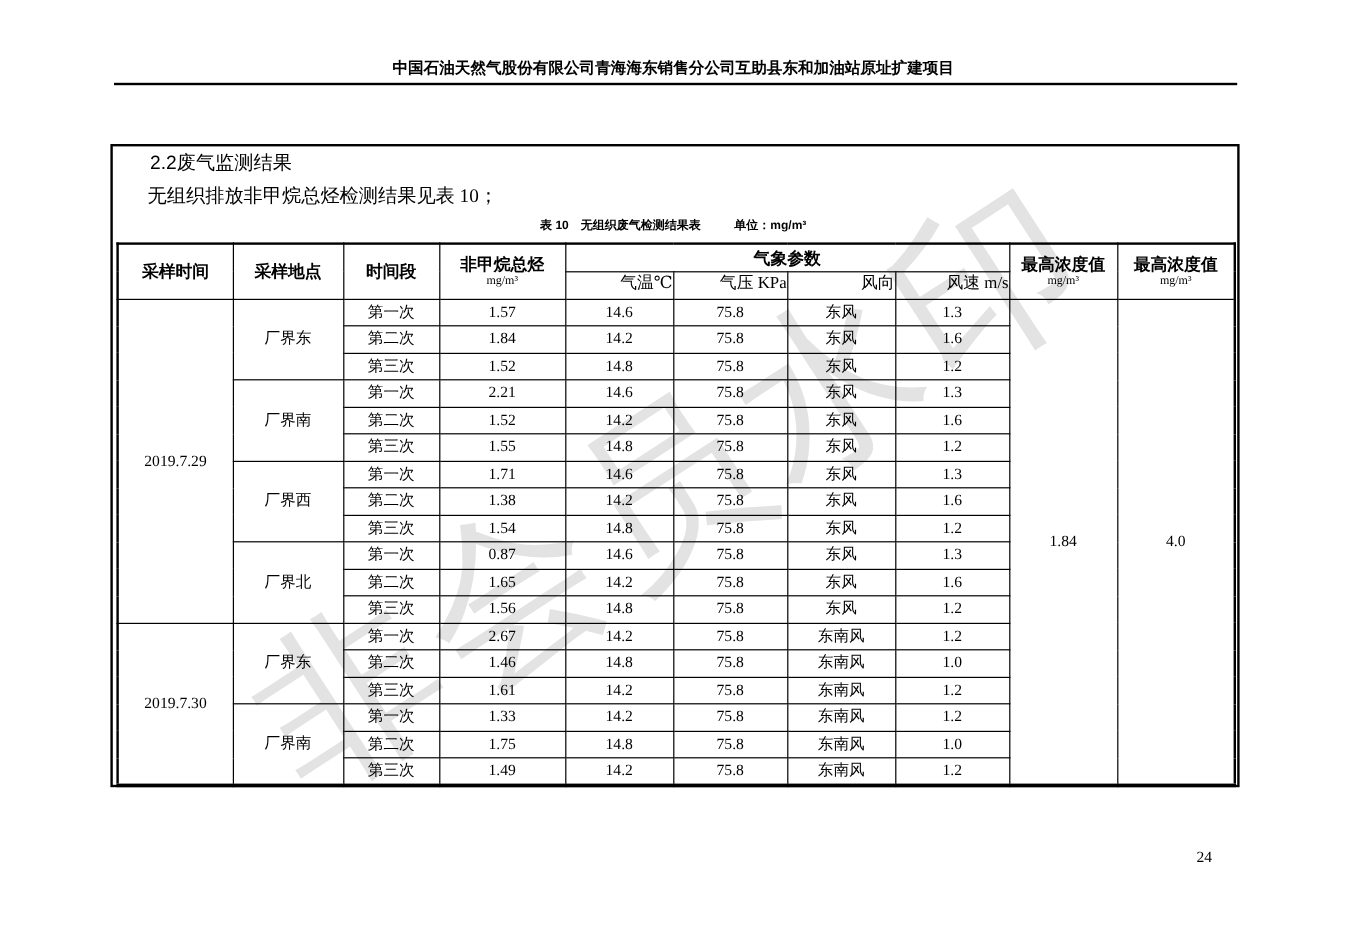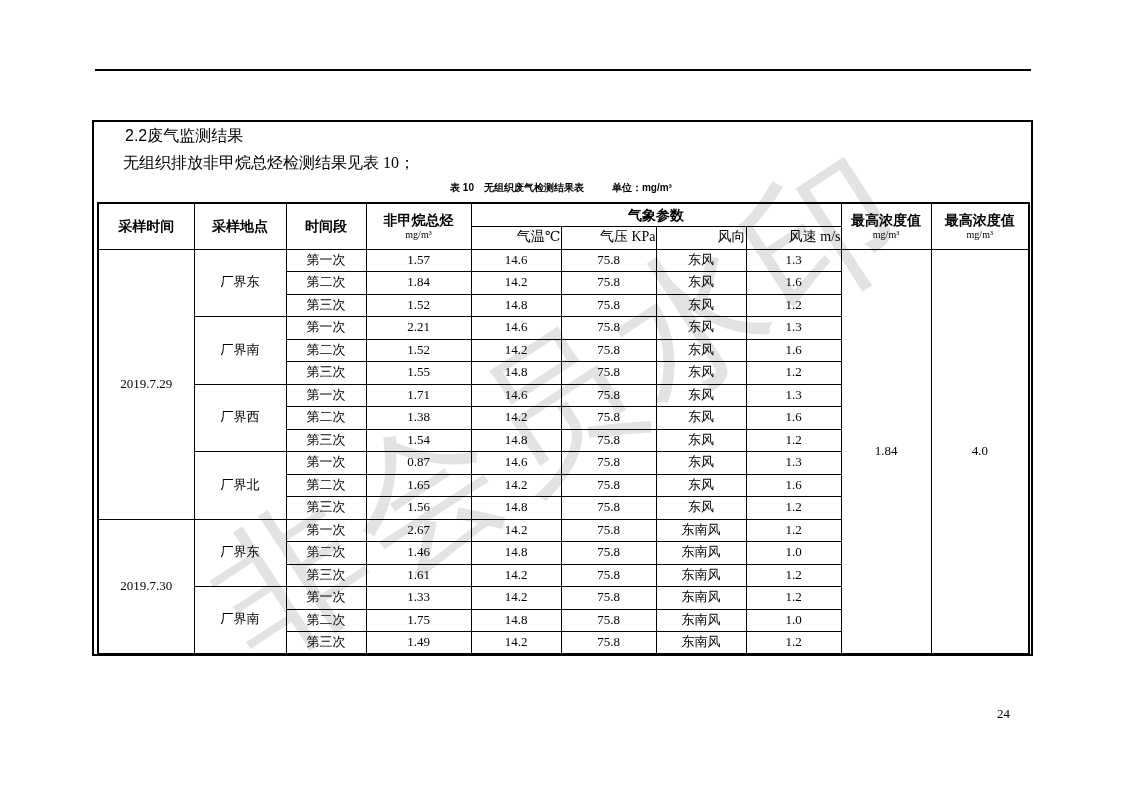--- a/index.html
+++ b/index.html
@@ -44,20 +44,21 @@
   table.monitoring td { font-family:"Liberation Serif","DejaVu Serif",serif; }
 
   .page-number { position:absolute; top:706px; left:0; width:1010px; text-align:right;
                  font-size:13px; z-index:2; }
 </style>
 </head>
 <body>
 
 <div class="page">
 
+  <div class="header-title">中国石油天然气股份有限公司青海海东销售分公司互助县东和加油站原址扩建项目</div>
   <div class="header-rule"></div>
 
   <div class="watermark" style="color: rgb(227, 227, 227);">非会员水印</div>
 
   <div class="content-frame"></div>
 
   <div class="section-heading">2.2废气监测结果</div>
   <div class="intro-text">无组织排放非甲烷总烃检测结果见表 10；</div>
 
   <div class="table-caption">

